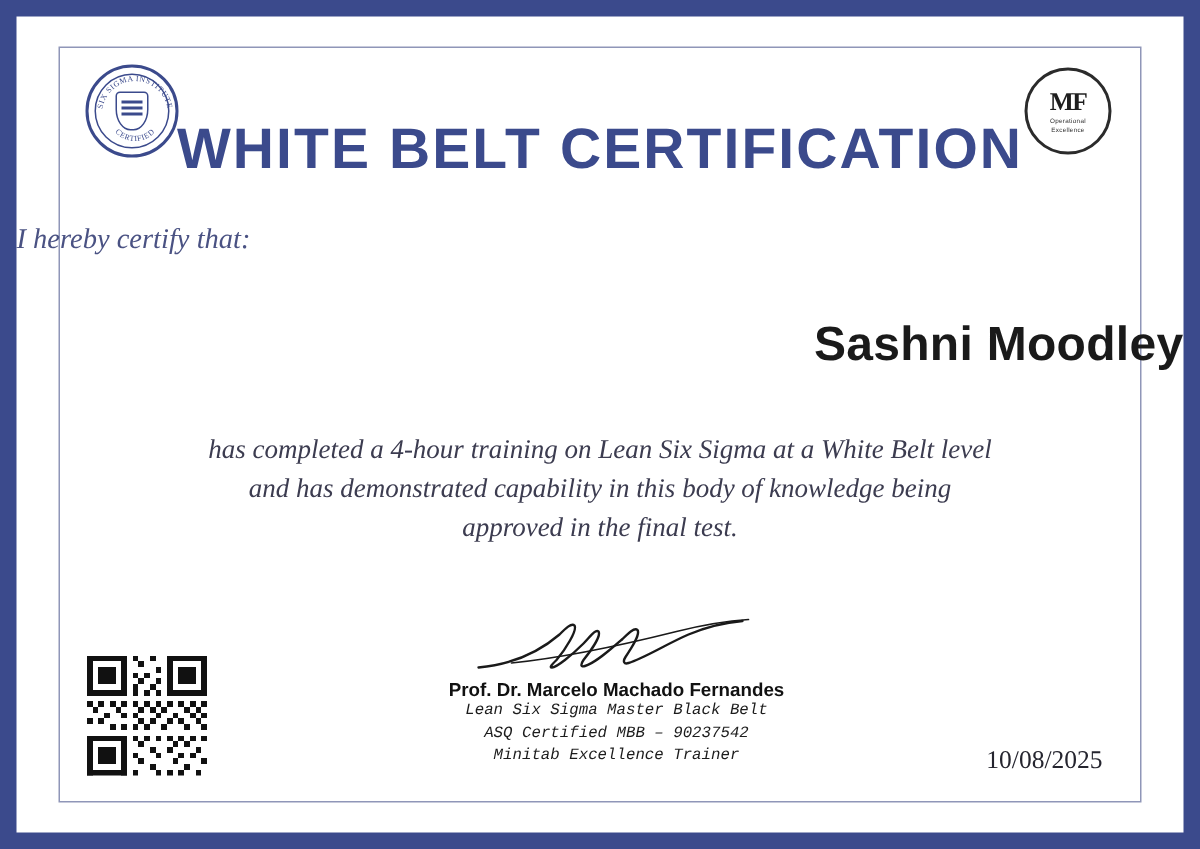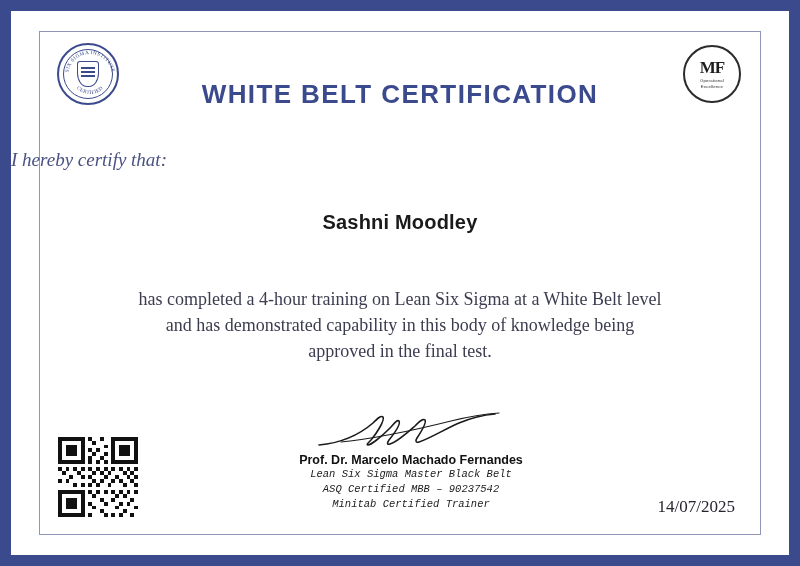--- a/index.html
+++ b/index.html
@@ -128,21 +128,21 @@
   }
 
   
   .title {
     position: absolute;
     top: 68px;
     left: 0;
     right: 0;
     text-align: center;
     font-family: "Liberation Sans", sans-serif;
-    font-size: 26px;
+    font-size: 38px;
     font-weight: bold;
     letter-spacing: 1.4px;
     color: #3b4a8c;
   }
 
   .certify-line {
     position: absolute;
     top: 138px;
     left: 0;
     right: 0;
@@ -151,35 +151,36 @@
     font-style: italic;
     font-size: 19px;
     color: #4a5283;
   }
 
   .recipient {
     position: absolute;
     top: 200px;
     left: 0;
     right: 0;
-    text-align: center;
-    font-family: "Liberation Sans", sans-serif;
-    font-size: 20px;
+    text-align: right;
+    font-family: "Liberation Sans", sans-serif;
+    font-size: 32px;
     font-weight: bold;
     color: #1a1a1a;
     letter-spacing: 0.2px;
   }
 
   .description {
     position: absolute;
     top: 275px;
     left: 120px;
     right: 120px;
     text-align: center;
     font-family: "Liberation Serif", serif;
+    font-style: italic;
     font-size: 18px;
     line-height: 26px;
     color: #3c3c50;
   }
 
   
   .signature-area {
     position: absolute;
     top: 398px;
     left: 0;
@@ -260,21 +261,21 @@
   <div class="description">has completed a 4-hour training on Lean Six Sigma at a White Belt level and has demonstrated capability in this body of knowledge being approved in the final test.</div>
 
   <div class="signature-area">
     <svg class="signature-svg" width="200" height="42" viewBox="0 0 200 42">
       <path d="M8,36 C30,34 48,26 62,14 C66,10 70,6 72,8 C74,11 66,24 60,31 C57,34 55,36 57,36 C60,36 70,28 78,20 C82,16 86,10 88,12 C90,15 82,26 78,31 C76,34 76,36 79,35 C86,33 96,24 104,17 C108,13 112,9 114,11 C116,14 110,23 106,29 C104,32 105,34 108,33 C118,30 134,20 148,14 C160,9 172,6 184,5" fill="none" stroke="#1a1a1a" stroke-width="1.6" stroke-linecap="round"></path>
       <path d="M30,33 C60,30 100,22 140,12 C156,8 172,5 188,4" fill="none" stroke="#1a1a1a" stroke-width="1.1" stroke-linecap="round"></path>
     </svg>
     <div class="signer-name">Prof. Dr. Marcelo Machado Fernandes</div>
     <div class="signer-line">Lean Six Sigma Master Black Belt</div>
     <div class="signer-line">ASQ Certified MBB – 90237542</div>
-    <div class="signer-line">Minitab Certified Trainer</div>
+    <div class="signer-line">Minitab Excellence Trainer</div>
   </div>
 
   <svg class="qr" viewBox="0 0 21 21" shape-rendering="crispEdges">
     <rect x="0" y="0" width="21" height="21" fill="#ffffff"></rect>
     <g fill="#111111">
 
       <rect x="0" y="0" width="7" height="1"></rect>
       <rect x="0" y="6" width="7" height="1"></rect>
       <rect x="0" y="0" width="1" height="7"></rect>
       <rect x="6" y="0" width="1" height="7"></rect>
@@ -368,14 +369,14 @@
       <rect x="18" y="17" width="1" height="1"></rect>
       <rect x="20" y="18" width="1" height="1"></rect>
       <rect x="15" y="18" width="1" height="1"></rect>
       <rect x="17" y="19" width="1" height="1"></rect>
       <rect x="14" y="20" width="1" height="1"></rect>
       <rect x="16" y="20" width="1" height="1"></rect>
       <rect x="19" y="20" width="1" height="1"></rect>
     </g>
   </svg>
 
-  <div class="issue-date">14/07/2025</div>
+  <div class="issue-date">10/08/2025</div>
 </div>
 
 </body></html>

